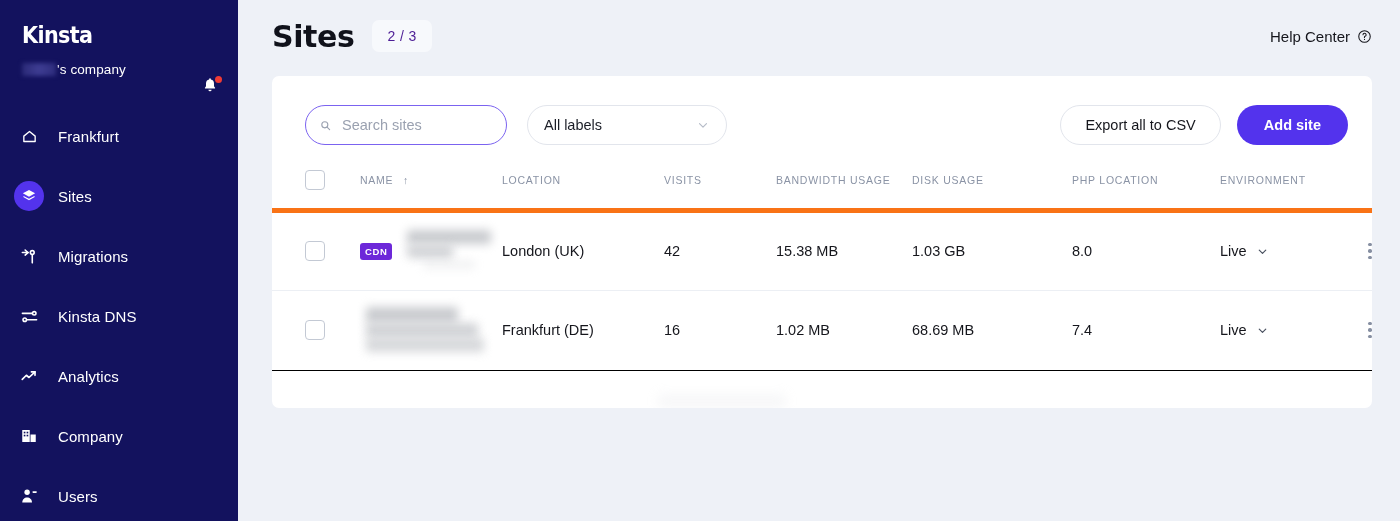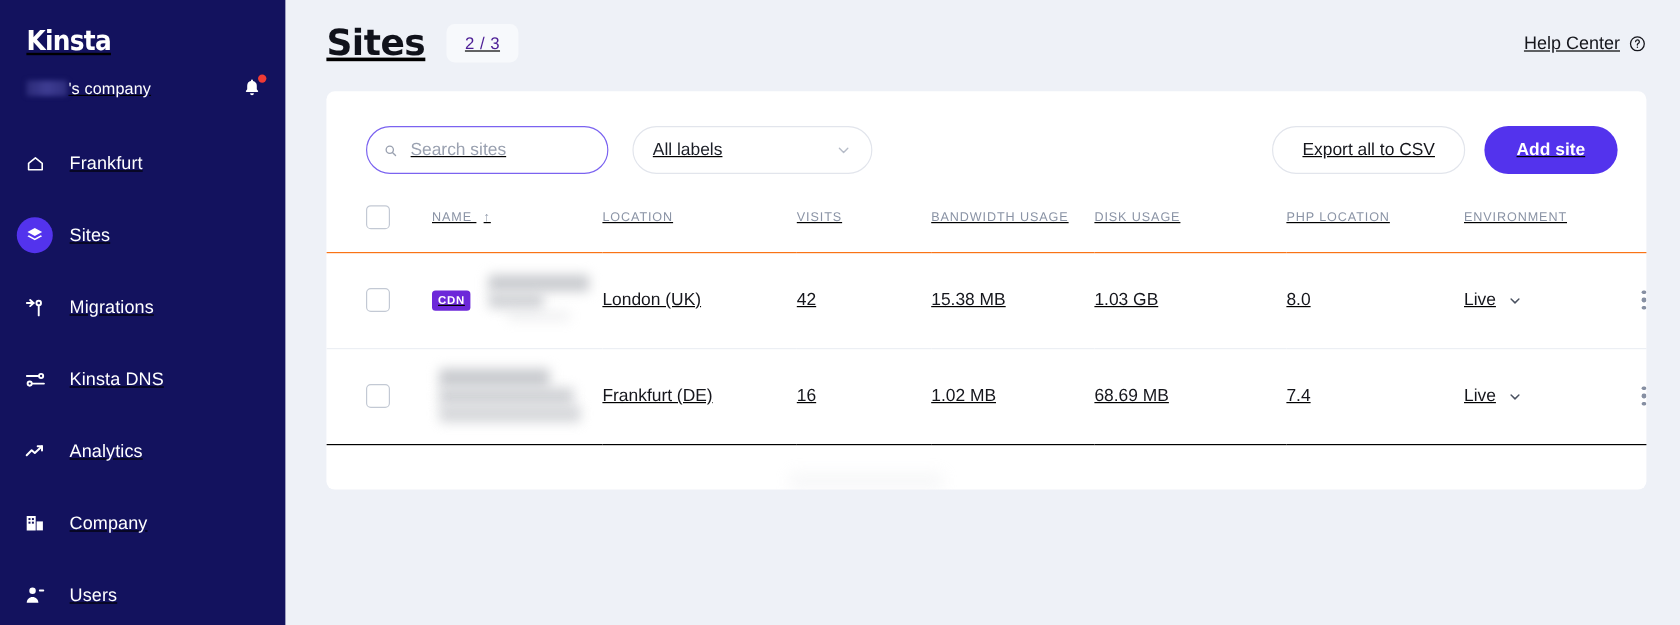--- a/index.html
+++ b/index.html
@@ -2,42 +2,43 @@
 <html><head>
 <meta charset="utf-8">
 <style>
   * { box-sizing: border-box; margin: 0; padding: 0; }
   html, body {
     width: 1400px; height: 521px;
     font-family: "Liberation Sans", sans-serif;
     background: #eef1f7;
     overflow: hidden;
   }
-  .app { display: flex; width: 1400px; height: 521px; text-decoration: underline; }
+  .app { display: flex; width: 1400px; height: 521px; }
 
   
   .sidebar {
     width: 238px; min-width: 238px; height: 521px;
     background: #13125e;
     position: relative;
     padding-top: 12px;
   }
   .logo {
     margin: 10px 0 0 22px;
     color: #ffffff;
     font-size: 23px;
     font-weight: 700;
     letter-spacing: -0.6px;
     font-family: "DejaVu Sans", sans-serif;
     font-stretch: condensed;
   }
   .company-row {
-    display: flex; align-items: center;
+    display: flex; align-items: flex-start;
     margin: 14px 18px 0 22px;
     height: 22px;
+    flex-direction: column;
   }
   .company-name {
     color: #ffffff; font-size: 13.5px; letter-spacing: .1px;
     display: flex; align-items: center; gap: 0px;
     white-space: nowrap;
   }
   .redact {
     display: inline-block;
     width: 34px; height: 13px;
     background: linear-gradient(90deg,#2b2a78,#3e3d92,#2e2d7d);
@@ -170,21 +171,21 @@
   }
 
   
   table { width: 100%; border-collapse: collapse; table-layout: fixed; }
   thead th {
     font-size: 10.5px; font-weight: 400;
     color: #8a93a5; letter-spacing: .75px;
     text-align: left;
     padding: 14px 0 14px 0;
     vertical-align: middle;
-    border-bottom: 1px solid #f97316;
+    border-bottom: 5px solid #f97316;
     height: 58px;
   }
   .col-cb    { width: 88px; padding-left: 33px !important; }
   .col-name  { width: 142px; }
   .col-loc   { width: 162px; }
   .col-vis   { width: 112px; }
   .col-bw    { width: 136px; }
   .col-disk  { width: 160px; }
   .col-php   { width: 148px; }
   .col-env   { width: 120px; }

